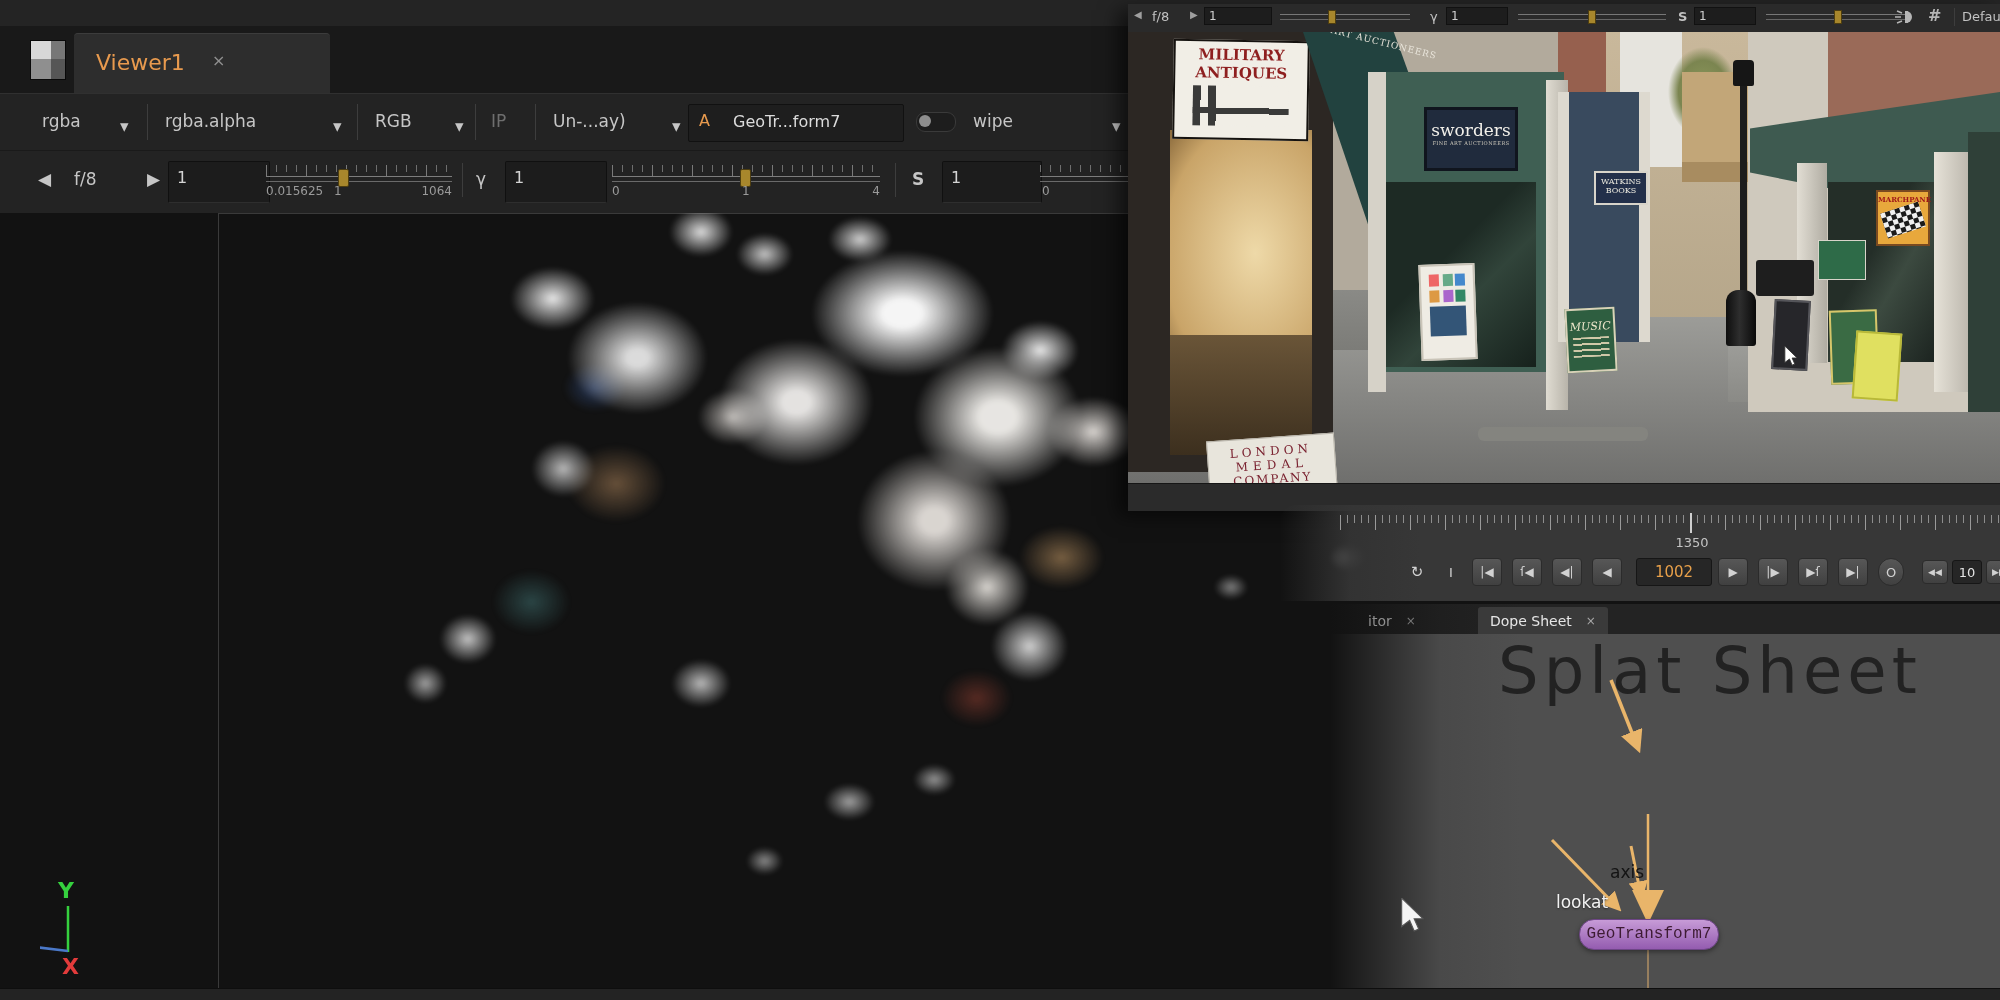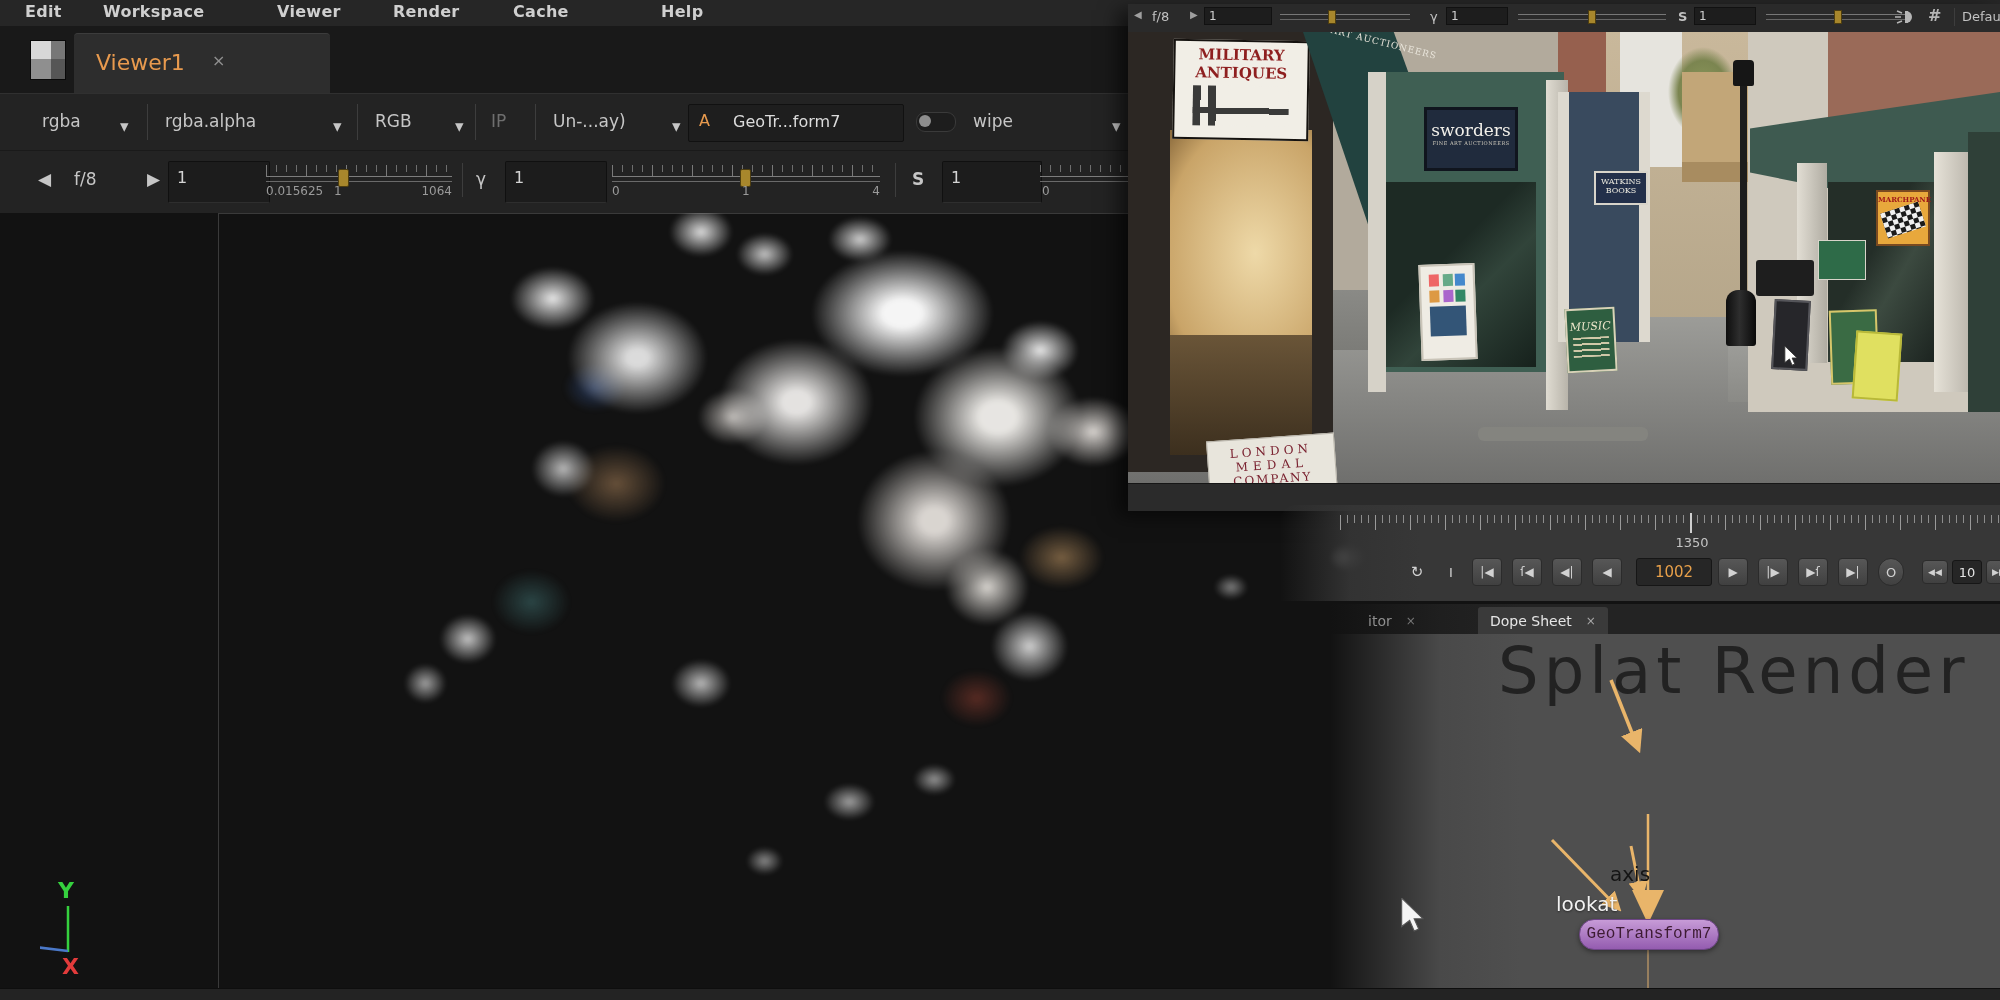--- a/index.html
+++ b/index.html
@@ -130,39 +130,31 @@
   .nodegraph{left:1330px;top:634px;width:670px;height:356px;z-index:26;overflow:hidden;
         background:linear-gradient(90deg,rgba(79,79,79,0) 0,rgba(79,79,79,.9) 110px,#4f4f4f 190px);}
   .ng-title{position:absolute;left:168px;top:0px;font-size:64px;letter-spacing:5px;color:#222;white-space:nowrap;}
   .node{position:absolute;box-sizing:border-box;text-align:center;}
   .node.import{left:248px;top:123px;width:142px;height:57px;border-radius:28px;
         background:linear-gradient(#f7f7f7,#a9a9a9);border:2px solid #1c1c1c;
         color:#111;font-size:15px;line-height:19px;padding-top:9px;box-shadow:0 2px 5px rgba(0,0,0,.4);}
   .node.xform{left:249px;top:285px;width:140px;height:31px;border-radius:15px;
         background:linear-gradient(#c79bd7,#945cb0);border:1px solid #6e4587;
         color:#3d1b33;font-size:16px;line-height:29px;box-shadow:0 2px 5px rgba(0,0,0,.4);font-family:Liberation Mono, monospace;}
-  .ng-lab{position:absolute;font-size:20px;}
+  .ng-lab{position:absolute;font-size:17px;}
 
   
   .bottom-strip{left:0;top:988px;width:2000px;height:12px;background:#232323;border-top:1px solid #0e0e0e;z-index:40;}
   .cursor{position:absolute;z-index:50;}
 </style>
 </head>
 <body>
 
 <div class="stage">
 
-  <div class="abs menubar">
-    <span class="menu-item" style="left:25px">Edit</span>
-    <span class="menu-item" style="left:103px">Workspace</span>
-    <span class="menu-item" style="left:277px">Viewer</span>
-    <span class="menu-item" style="left:393px">Render</span>
-    <span class="menu-item" style="left:513px">Cache</span>
-    <span class="menu-item" style="left:661px">Help</span>
-  </div>
 
   <div class="abs tabbar">
     <div class="tab-icon"></div>
     <div class="viewer-tab">
       <span class="lbl">Viewer1</span>
       <span class="x">×</span>
     </div>
   </div>
 
   <div class="abs row vtoolbar">
@@ -398,21 +390,21 @@
       <span>itor</span>
       <span style="margin-left:14px;font-size:12px;color:#777">×</span>
     </div>
     <div class="ptab" style="left:148px;background:#3a3a3a;border-radius:3px 3px 0 0;padding:0 12px;color:#e6e6e6">
       <span>Dope Sheet</span>
       <span style="margin-left:14px;font-size:12px;color:#a8a8a8">×</span>
     </div>
   </div>
 
   <div class="abs nodegraph">
-    <div class="ng-title">Splat Render</div>
+    <div class="ng-title">Splat Sheet</div>
     <svg style="position:absolute;left:0;top:0" width="670" height="356" viewBox="0 0 670 356">
       <defs>
         <marker id="ah" viewBox="0 0 10 10" refX="7.5" refY="5" markerWidth="6.5" markerHeight="6.5" orient="auto">
           <path d="M0,0 L10,5 L0,10 z" fill="#e9b56a"></path>
         </marker>
       </defs>
       <path d="M281,46 L308,114" stroke="#e9b56a" stroke-width="3.5" marker-end="url(#ah)"></path>
       <path d="M318,180 L318,258" stroke="#e9b56a" stroke-width="2.5"></path>
       <polygon points="302,256 334,256 318,290" fill="#e9b56a"></polygon>
       <path d="M301,212 L311,262" stroke="#e9b56a" stroke-width="3" marker-end="url(#ah)"></path>

